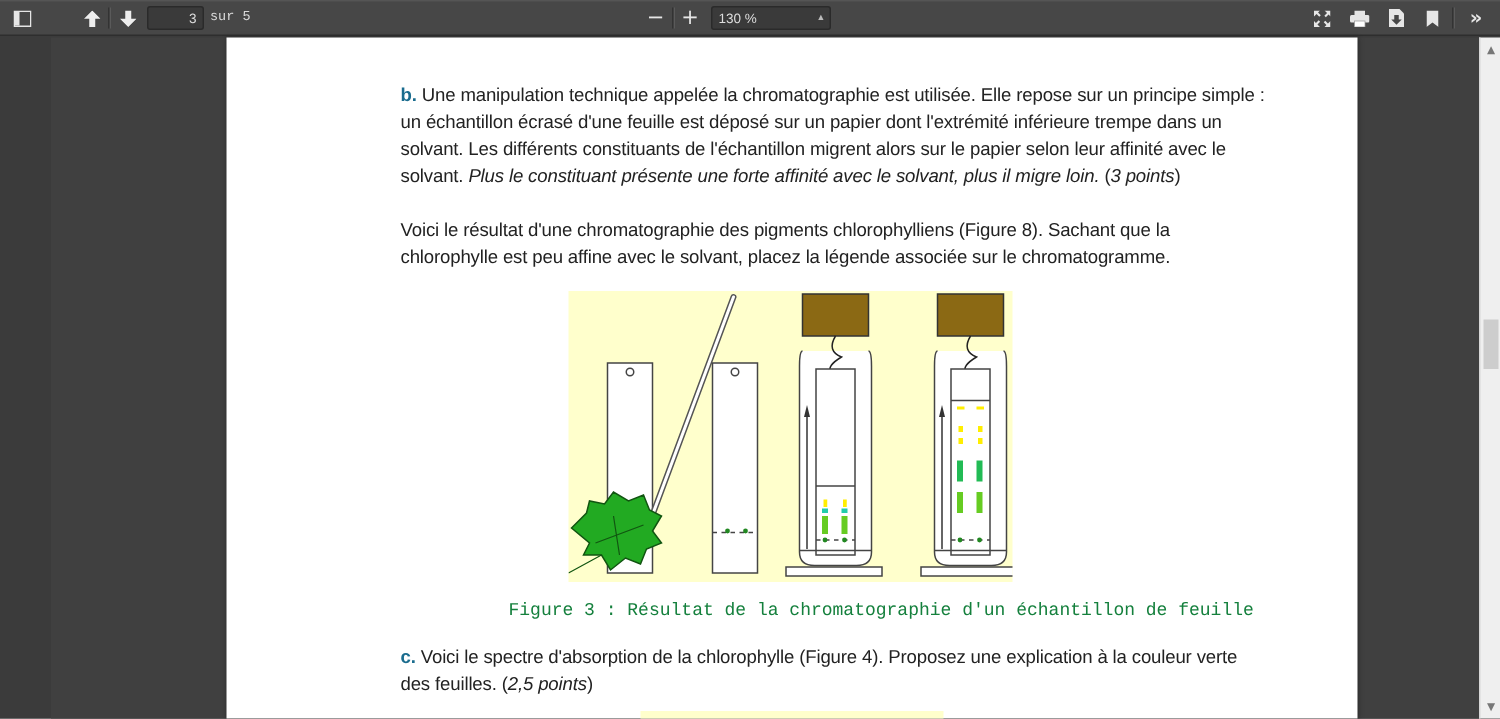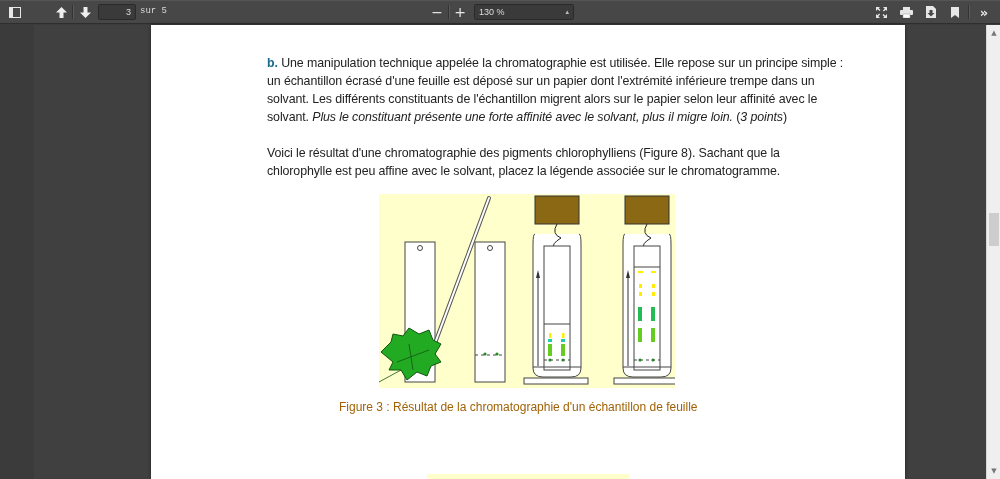--- a/index.html
+++ b/index.html
@@ -2,29 +2,29 @@
 <html><head>
 <meta charset="utf-8">
 <style>
   * { box-sizing: border-box; margin: 0; padding: 0; }
   html, body { width: 1000px; height: 479px; overflow: hidden; background: #3b3b3b; font-family: "DejaVu Sans", sans-serif; }
   .toolbar { position: absolute; left: 0; top: 0; width: 1000px; height: 24px; background: #474747; border-bottom: 1px solid #2e2e2e; box-shadow: 0 1px 0 #555 inset; }
   .tb-btn { position: absolute; top: 3px; width: 22px; height: 18px; display: flex; align-items: center; justify-content: center; color: #e6e6e6; font-size: 12px; cursor: pointer; }
   .tb-sep { position: absolute; top: 5px; width: 1px; height: 14px; background: #333; box-shadow: 1px 0 0 #5a5a5a; }
   .page-input { position: absolute; left: 98px; top: 4px; width: 38px; height: 16px; background: #3a3a3a; border: 1px solid #2a2a2a; border-radius: 2px; color: #ddd; font-size: 9px; text-align: right; padding-right: 4px; line-height: 14px; font-family: "Liberation Sans", sans-serif; }
   .page-count { position: absolute; left: 140px; top: 6px; color: #d9d9d9; font-size: 9px; font-family: Liberation Mono, monospace; }
-  .zoom-select { position: absolute; left: 474px; top: 4px; width: 100px; height: 16px; background: #3a3a3a; border: 1px solid #2a2a2a; border-radius: 2px; color: #ddd; font-size: 9px; line-height: 14px; padding-left: 4px; font-family: "Liberation Sans", sans-serif; }
+  .zoom-select { position: absolute; left: 474px; top: 4px; width: 80px; height: 16px; background: #3a3a3a; border: 1px solid #2a2a2a; border-radius: 2px; color: #ddd; font-size: 9px; line-height: 14px; padding-left: 4px; font-family: "Liberation Sans", sans-serif; }
   .zoom-select .arrows { position: absolute; right: 4px; top: 0; font-size: 7px; color: #bbb; }
   .viewer { position: absolute; left: 6px; top: 25px; width: 986px; height: 454px; background: #404040; margin-left: 28px; }
   .page { position: absolute; left: 117px; top: 0; width: 754px; height: 454px; background: #fff; box-shadow: 0 0 3px #222; }
   .text { position: absolute; left: 116px; width: 580px; font-family: "Liberation Sans", sans-serif; font-size: 12.4px; line-height: 18px; color: #222; letter-spacing: -0.1px; }
   .label-b { color: #1a6c8e; font-weight: bold; }
   em { font-style: italic; }
   .figure { position: absolute; left: 228px; top: 169px; width: 296px; height: 194px; background: #ffffcc; }
-  .caption { position: absolute; left: 188px; top: 375px; font-family: Liberation Sans, sans-serif; font-size: 12px; color: #a16207; }
+  .caption { position: absolute; left: 188px; top: 375px; font-family: Liberation Mono, monospace; font-size: 12px; color: #15803d; }
   .yellow-strip { position: absolute; left: 276px; top: 449px; width: 202px; height: 5px; background: #ffffcc; }
   .scrollbar { position: absolute; left: 986px; top: 25px; width: 14px; height: 454px; background: #efefef; border-left: 1px solid #d7d7d7; }
   .scroll-thumb { position: absolute; left: 2px; top: 188px; width: 10px; height: 33px; background: #cdcdcd; }
   .scroll-arrow { position: absolute; left: 0; width: 14px; height: 12px; font-size: 7px; color: #777; text-align: center; line-height: 12px; }
 </style>
 </head>
 <body>
 
 <div class="toolbar">
   <div class="tb-btn" style="left:4px;">
@@ -148,20 +148,23 @@
         <rect x="259" y="134" width="4" height="14" fill="#66cc22"></rect>
         <rect x="272" y="134" width="4" height="14" fill="#66cc22"></rect>
         <line x1="255" y1="166" x2="281" y2="166" stroke="#444" stroke-dasharray="3,3"></line>
         <circle cx="261" cy="166" r="1.6" fill="#228822"></circle>
         <circle cx="274" cy="166" r="1.6" fill="#228822"></circle>
       </svg>
     </div>
 
     <div class="caption">Figure 3 : Résultat de la chromatographie d'un échantillon de feuille</div>
 
+    <div class="text" style="top:404px;">
+      <span class="label-b">c.</span><span> Voici le spectre d'absorption de la chlorophylle (Figure 4). Proposez une explication à la couleur verte des feuilles. (</span><em>2,5 points</em><span>)</span>
+    </div>
 
     <div class="yellow-strip"></div>
   </div>
 </div>
 
 <div class="scrollbar">
   <div class="scroll-arrow" style="top:2px;">▲</div>
   <div class="scroll-thumb"></div>
   <div class="scroll-arrow" style="bottom:2px;">▼</div>
 </div>

